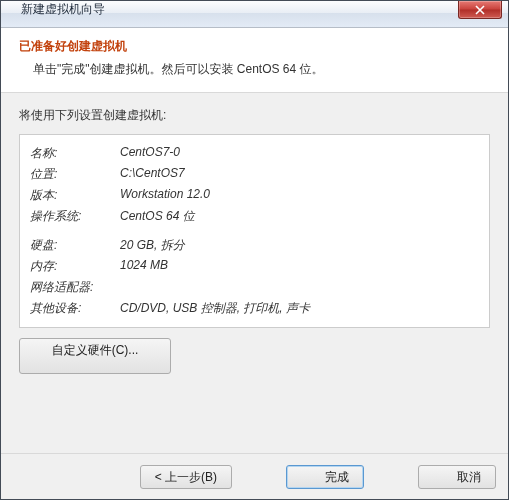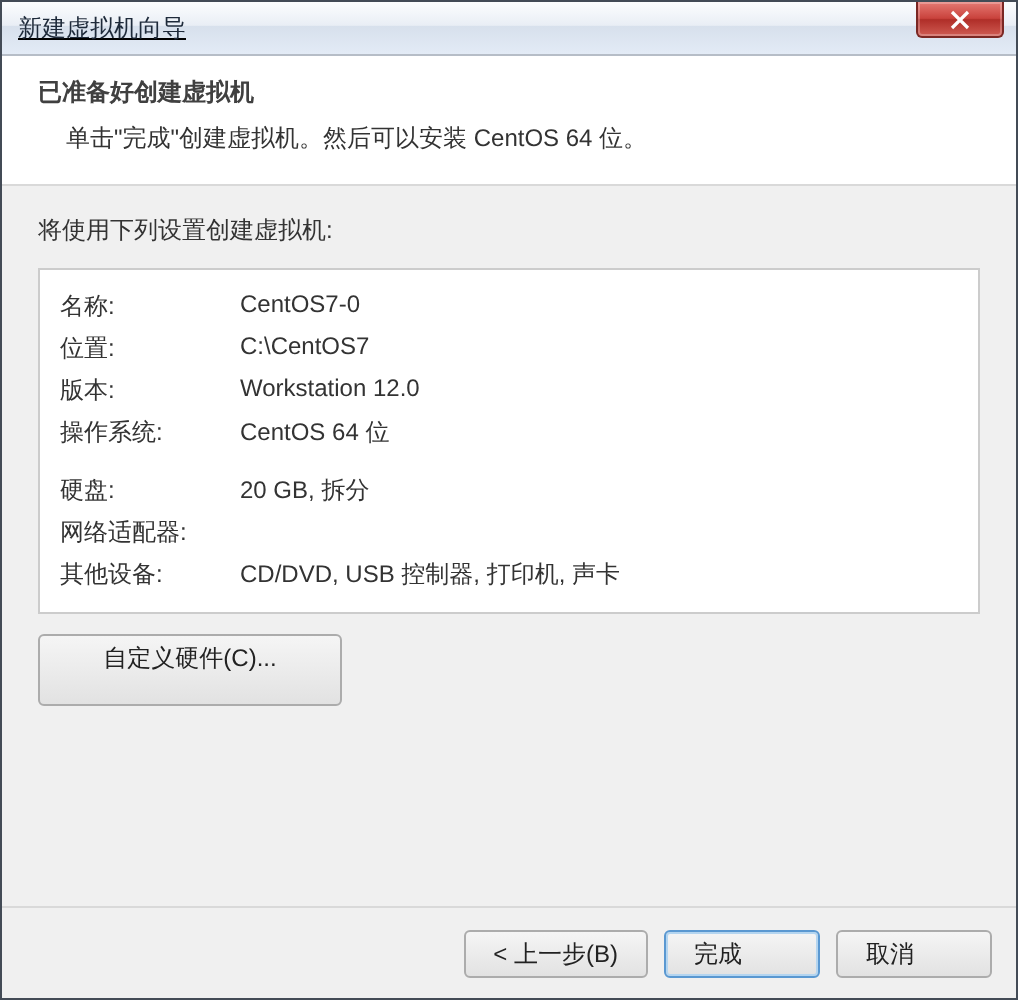--- a/index.html
+++ b/index.html
@@ -1,35 +1,35 @@
 <!DOCTYPE html>
 <html><head>
 <meta charset="utf-8">
 <style>
   * { box-sizing: border-box; font-family: "Microsoft YaHei", "SimSun", Tahoma, sans-serif; font-size: 12px; }
   html,body { margin:0; padding:0; }
   body { width:509px; height:500px; background:#fff; }
   .win { width:509px; height:500px; border:1px solid #434B56; background:#F0F0F0; display:flex; flex-direction:column; }
-  .titlebar { height:27px; background:linear-gradient(#FCFDFE,#E9EEF5 45%,#D7E0EC 46%,#E3EBF6); display:flex; align-items:center; padding-left:8px; position:relative; border-bottom:1px solid #B6BDC7;text-decoration:underline; }
+  .titlebar { height:27px; background:linear-gradient(#FCFDFE,#E9EEF5 45%,#D7E0EC 46%,#E3EBF6); display:flex; padding-left:20px; position:relative; border-bottom:1px solid #B6BDC7; }
   .title { color:#1E2A3A; }
   .closebtn { position:absolute; right:6px; top:0; width:44px; height:18px; background:linear-gradient(#E67a74,#C9423C 48%,#B02E28 52%,#CF5B52); border:1px solid #7A2723; border-top:none; border-radius:0 0 3px 3px; display:flex; align-items:center; justify-content:center; color:#fff; font-weight:bold; box-shadow: inset 0 0 0 1px rgba(255,255,255,0.25);}
   .closebtn svg { width:10px; height:10px; }
   .header { background:#fff; border-bottom:1px solid #D9D9D9; padding:10px 18px 14px 18px; }
-  .header .t1 { font-weight:bold; color:#404040; margin-bottom:6px; }
+  .header .t1 { font-weight:bold; color:#c2410c; margin-bottom:6px; }
   .header .t2 { color:#333; padding-left:14px; }
   .body { flex:1; padding:14px 18px 8px 18px; display:flex; flex-direction:column; }
   .lead { color:#333; margin-bottom:10px; }
   .panel { border:1px solid #CCCCCC; background:#fff; padding:8px 10px; }
-  .row { display:flex; padding:2px 0; color:#333; }
+  .row { display:flex; padding:2px 0; color:#333;font-style:italic; }
   .row .k { width:90px; flex:none; }
   .row .v { flex:1; }
   .gap { height:8px; }
   .hwbtn { margin-top:10px; width:152px; height:36px; border:1px solid #ACACAC; background:linear-gradient(#F5F5F5,#E2E2E2); border-radius:3px; text-align:center; line-height:22px; color:#222; }
   .footer { height:46px; border-top:1px solid #D9D9D9; display:flex; align-items:center; justify-content:flex-end; padding:0 12px; gap:8px; background:#F0F0F0;}
-  .btn { height:24px; border:1px solid #ACACAC; background:linear-gradient(#F5F5F5,#E2E2E2); border-radius:3px; padding:0 14px; line-height:22px; color:#222; min-width:78px; text-align:left; }
+  .btn { height:24px; border:1px solid #ACACAC; background:linear-gradient(#F5F5F5,#E2E2E2); border-radius:3px; padding:0 14px; line-height:22px; color:#222; min-width:78px; text-align:right;margin-left:46px; }
   .btn.primary { border:1px solid #5A98D1; box-shadow:0 0 0 1px #B4D5F0 inset; }
 </style>
 </head>
 <body>
 
 <div class="win">
 
   <div class="titlebar">
     <span class="title">新建虚拟机向导</span>
     <div class="closebtn">
@@ -63,20 +63,24 @@
       <div class="row">
         <div class="k">操作系统:</div>
         <div class="v">CentOS 64 位</div>
       </div>
       <div class="gap"></div>
       <div class="row">
         <div class="k">硬盘:</div>
         <div class="v">20 GB, 拆分</div>
       </div>
       <div class="row">
+        <div class="k">内存:</div>
+        <div class="v">1024 MB</div>
+      </div>
+      <div class="row">
         <div class="k">网络适配器:</div>
       </div>
       <div class="row">
         <div class="k">其他设备:</div>
         <div class="v">CD/DVD, USB 控制器, 打印机, 声卡</div>
       </div>
     </div>
 
     <div class="hwbtn">自定义硬件(C)...</div>
   </div>

